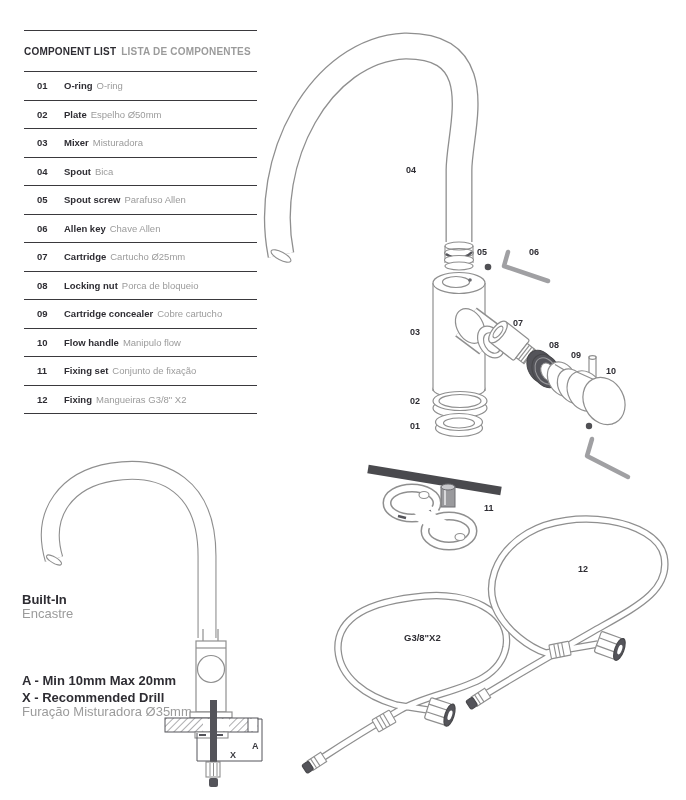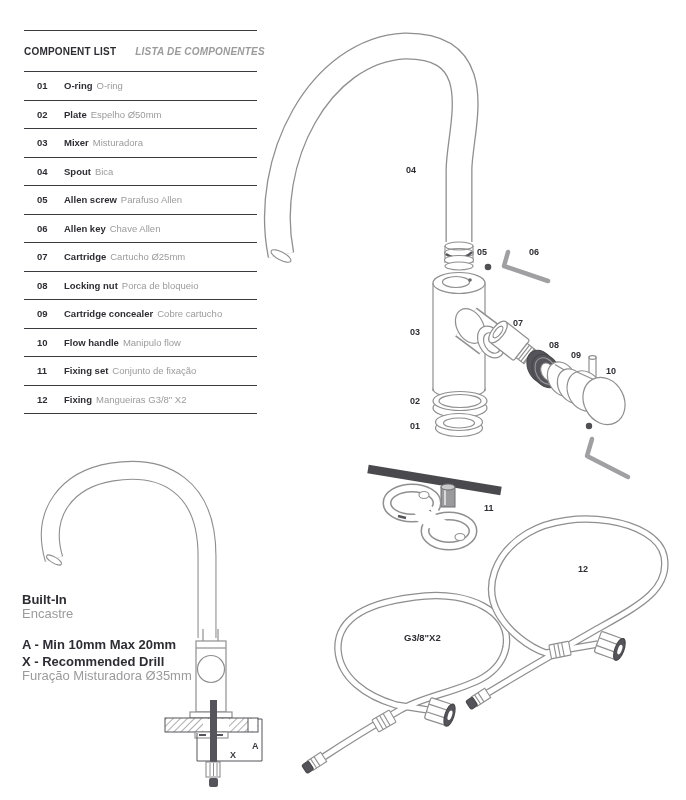--- a/index.html
+++ b/index.html
@@ -3,30 +3,30 @@
 <meta charset="utf-8">
 <style>
   html,body{margin:0;padding:0;background:#fff;}
   #page{position:relative;width:686px;height:800px;background:#ffffff;overflow:hidden;
         font-family:"Liberation Sans",sans-serif;color:#2e2d33;}
   
   #component-list{position:absolute;left:24px;top:30px;width:233px;}
   .list-header{height:40px;display:flex;align-items:center;border-top:1px solid #3a393d;
                border-bottom:1px solid #3a393d;font-size:10px;letter-spacing:.2px;white-space:nowrap;}
   .list-header .en{font-weight:bold;color:#2e2d33;}
-  .list-header .pt{color:#9b9b9b;margin-left:19px;font-weight:600;font-style:italic;}
+  .list-header .pt{color:#9b9b9b;margin-left:5px;font-weight:600;}
   .row{height:27.5px;display:flex;align-items:center;border-bottom:1px solid #3a393d;
        padding-left:13px;font-size:9.5px;white-space:nowrap;}
   .row .num{width:27px;font-weight:bold;color:#2e2d33;flex:0 0 27px;}
   .row .en{font-weight:bold;color:#2e2d33;margin-right:4px;}
   .row .pt{color:#9b9b9b;}
   
   .note-block{position:absolute;font-size:13px;line-height:14px;white-space:nowrap;}
   #built-in-block{left:22px;top:593px;}
-  #drill-notes{left:22px;top:638px;}
+  #drill-notes{left:22px;top:674px;}
   .b{font-weight:bold;color:#2e2d33;}
   .g{color:#9b9b9b;text-align:center;}
   #drill-notes .spacer{height:3px;}
   
   #art{position:absolute;left:0;top:0;}
   .plbl{font-family:"Liberation Sans",sans-serif;font-size:9px;font-weight:bold;fill:#2e2d33;}
   .plbl-big{font-family:"Liberation Sans",sans-serif;font-size:9.5px;font-weight:bold;fill:#2e2d33;}
   .dim{font-family:"Liberation Sans",sans-serif;font-size:9px;font-weight:bold;fill:#3a3a40;}
 </style>
 </head>
@@ -54,21 +54,21 @@
         <span class="en">Mixer</span>
         <span class="pt">Misturadora</span>
       </div>
     <div class="row">
         <span class="num">04</span>
         <span class="en">Spout</span>
         <span class="pt">Bica</span>
       </div>
     <div class="row">
         <span class="num">05</span>
-        <span class="en">Allen screw</span>
+        <span class="en">Spout screw</span>
         <span class="pt">Parafuso Allen</span>
       </div>
     <div class="row">
         <span class="num">06</span>
         <span class="en">Allen key</span>
         <span class="pt">Chave Allen</span>
       </div>
     <div class="row">
         <span class="num">07</span>
         <span class="en">Cartridge</span>

